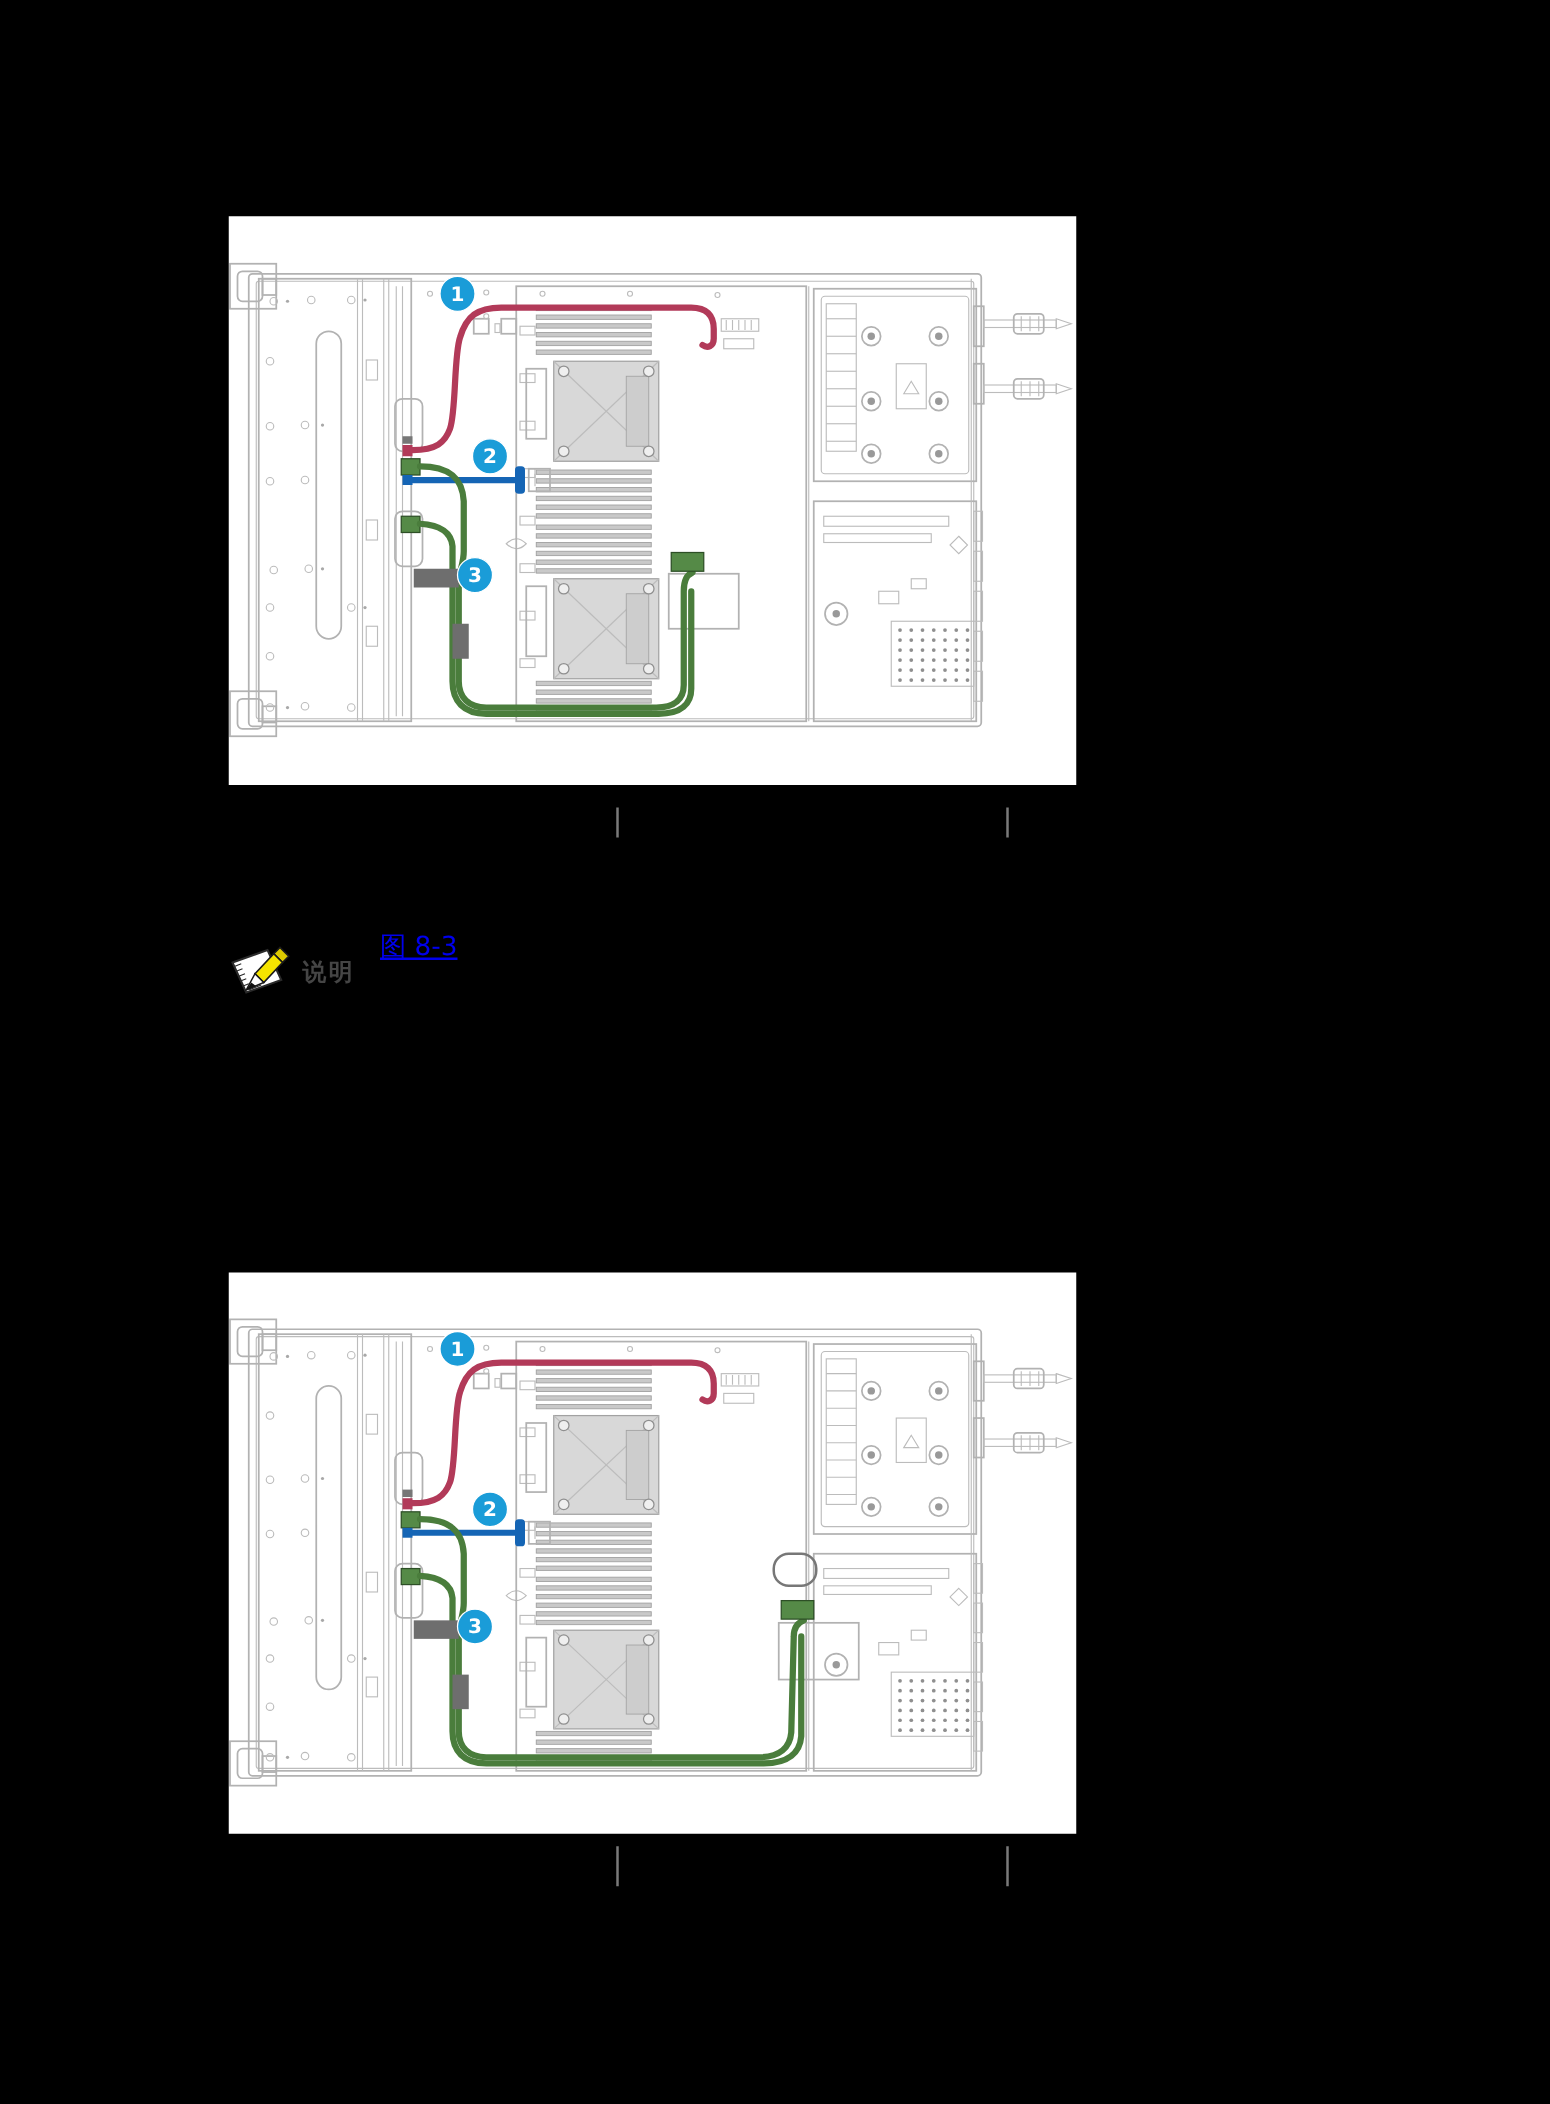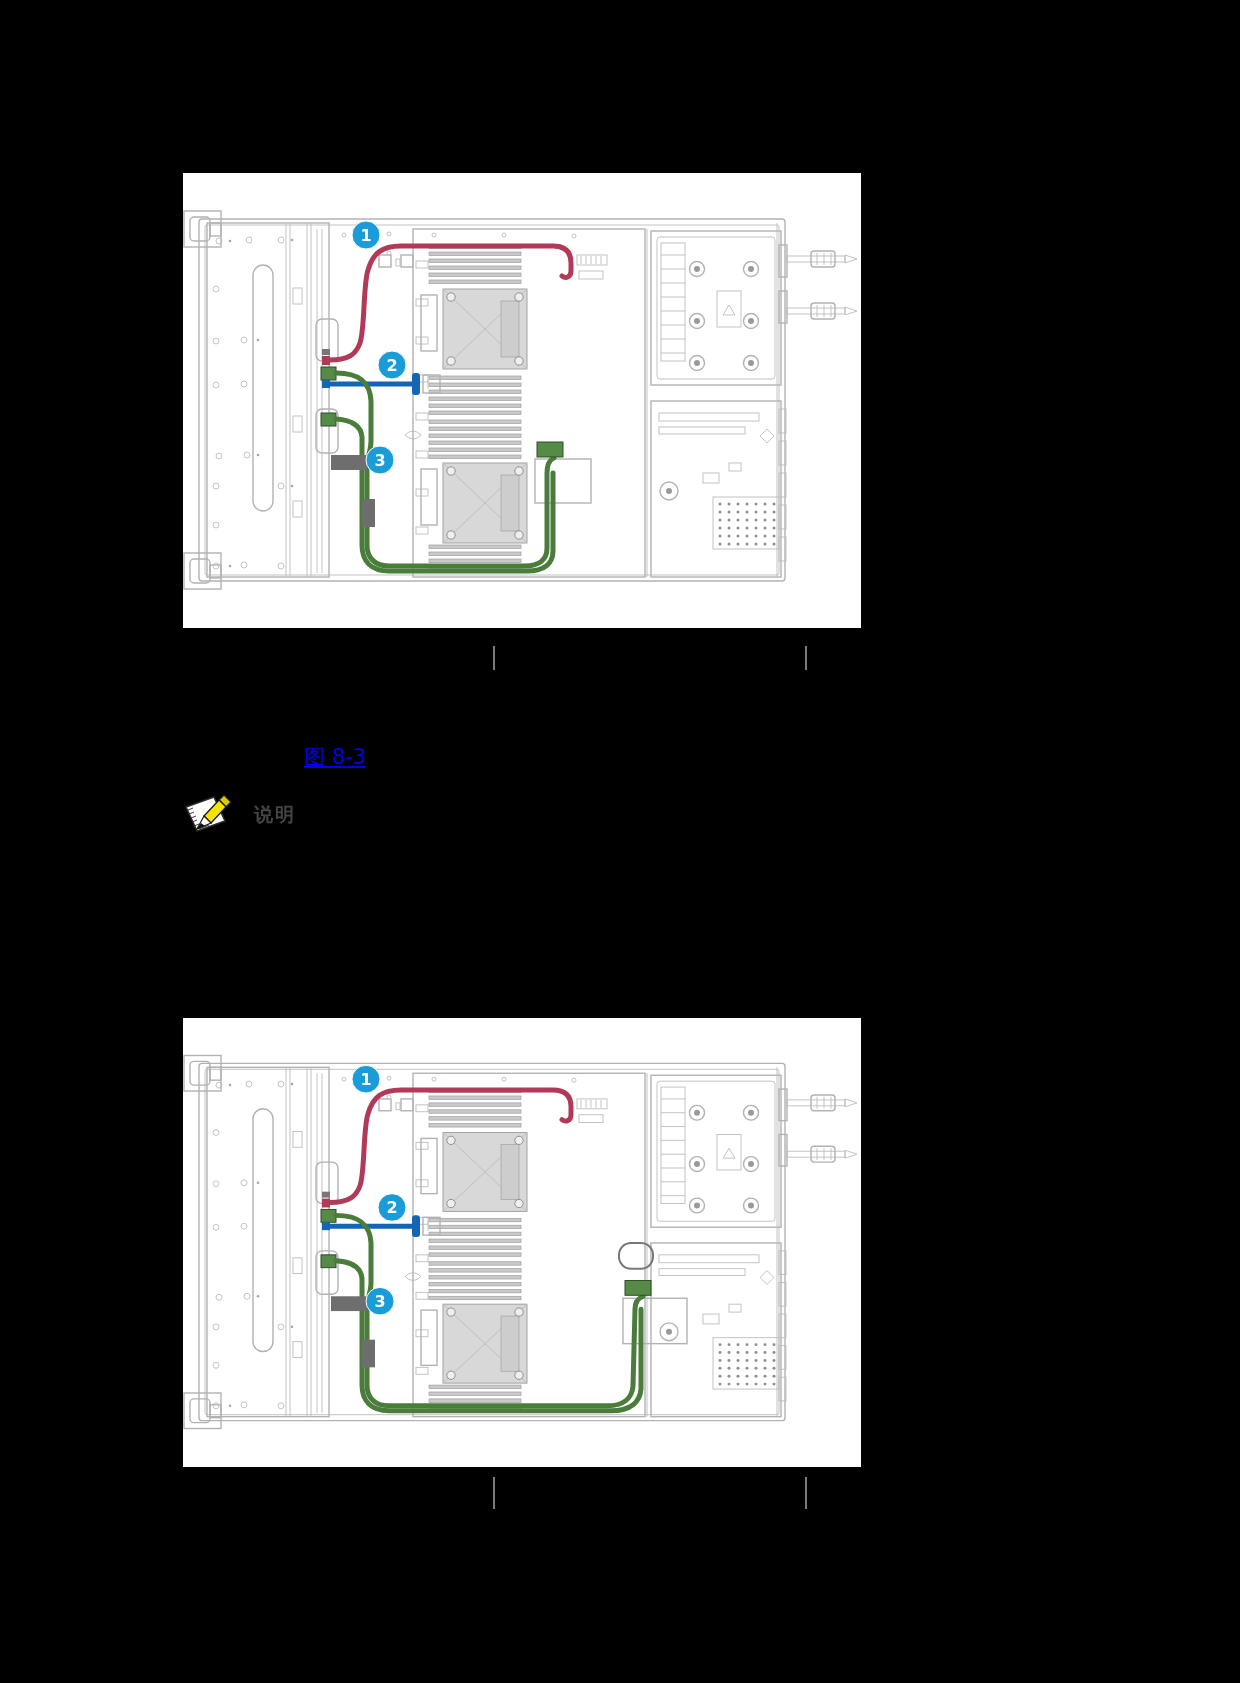--- a/index.html
+++ b/index.html
@@ -9,21 +9,21 @@
   #fig1{top:173px;width:678px;height:455px;}
   #fig2{top:1018px;width:678px;height:449px;}
   #fig2 svg{height:449px;}
   .sep{position:absolute;width:2px;background:var(--separator_gray,#7a7a7a);}
   .sep.r1a{left:493px;top:646px;height:24px;}
   .sep.r1b{left:805px;top:646px;height:24px;}
   .sep.r2a{left:493px;top:1477px;height:32px;}
   .sep.r2b{left:805px;top:1477px;height:32px;}
   .figlink{position:absolute;left:304px;top:745px;font-size:21px;line-height:24px;
            color:var(--link_blue,#0000ee);text-decoration:underline;cursor:pointer;}
-  .note{position:absolute;left:183px;top:790px;display:flex;align-items:center;gap:19px;}
+  .note{position:absolute;left:183px;top:753px;display:flex;align-items:center;gap:7px;}
   .note-label{font-size:19px;font-weight:bold;letter-spacing:2px;color:var(--note_text,#454545);}
   svg text.ct{font-family:"DejaVu Sans","Liberation Sans",sans-serif;font-size:16px;font-weight:bold;
               fill:#fff;text-anchor:middle;}
   .st{stroke:var(--line_gray,#b2b2b2);fill:none;stroke-width:1.4;}
   .stl{stroke:#bcbcbc;fill:none;stroke-width:0.9;}
   .cab{fill:none;stroke-width:5;stroke-linecap:round;stroke-linejoin:round;}
 </style>
 </head>
 <body>
 

